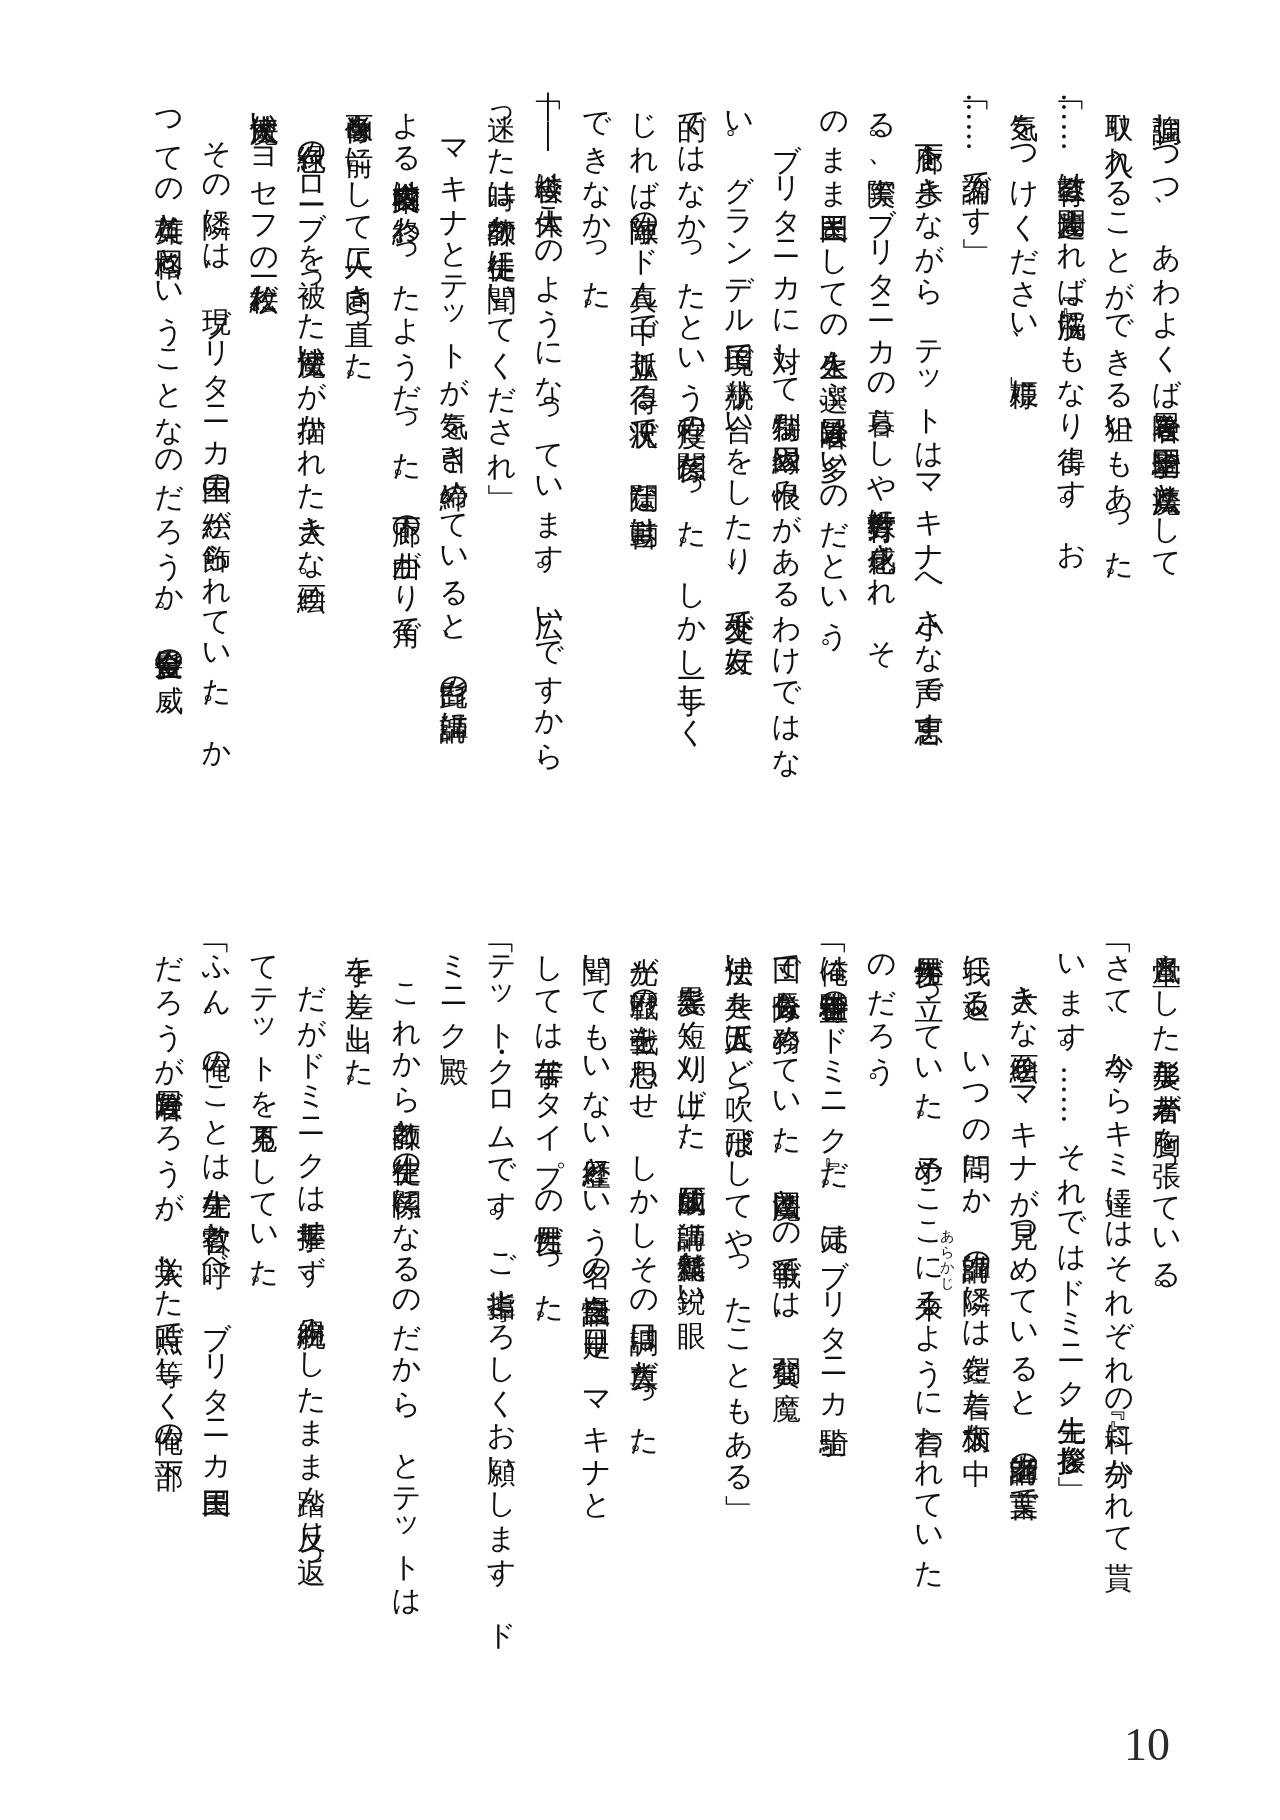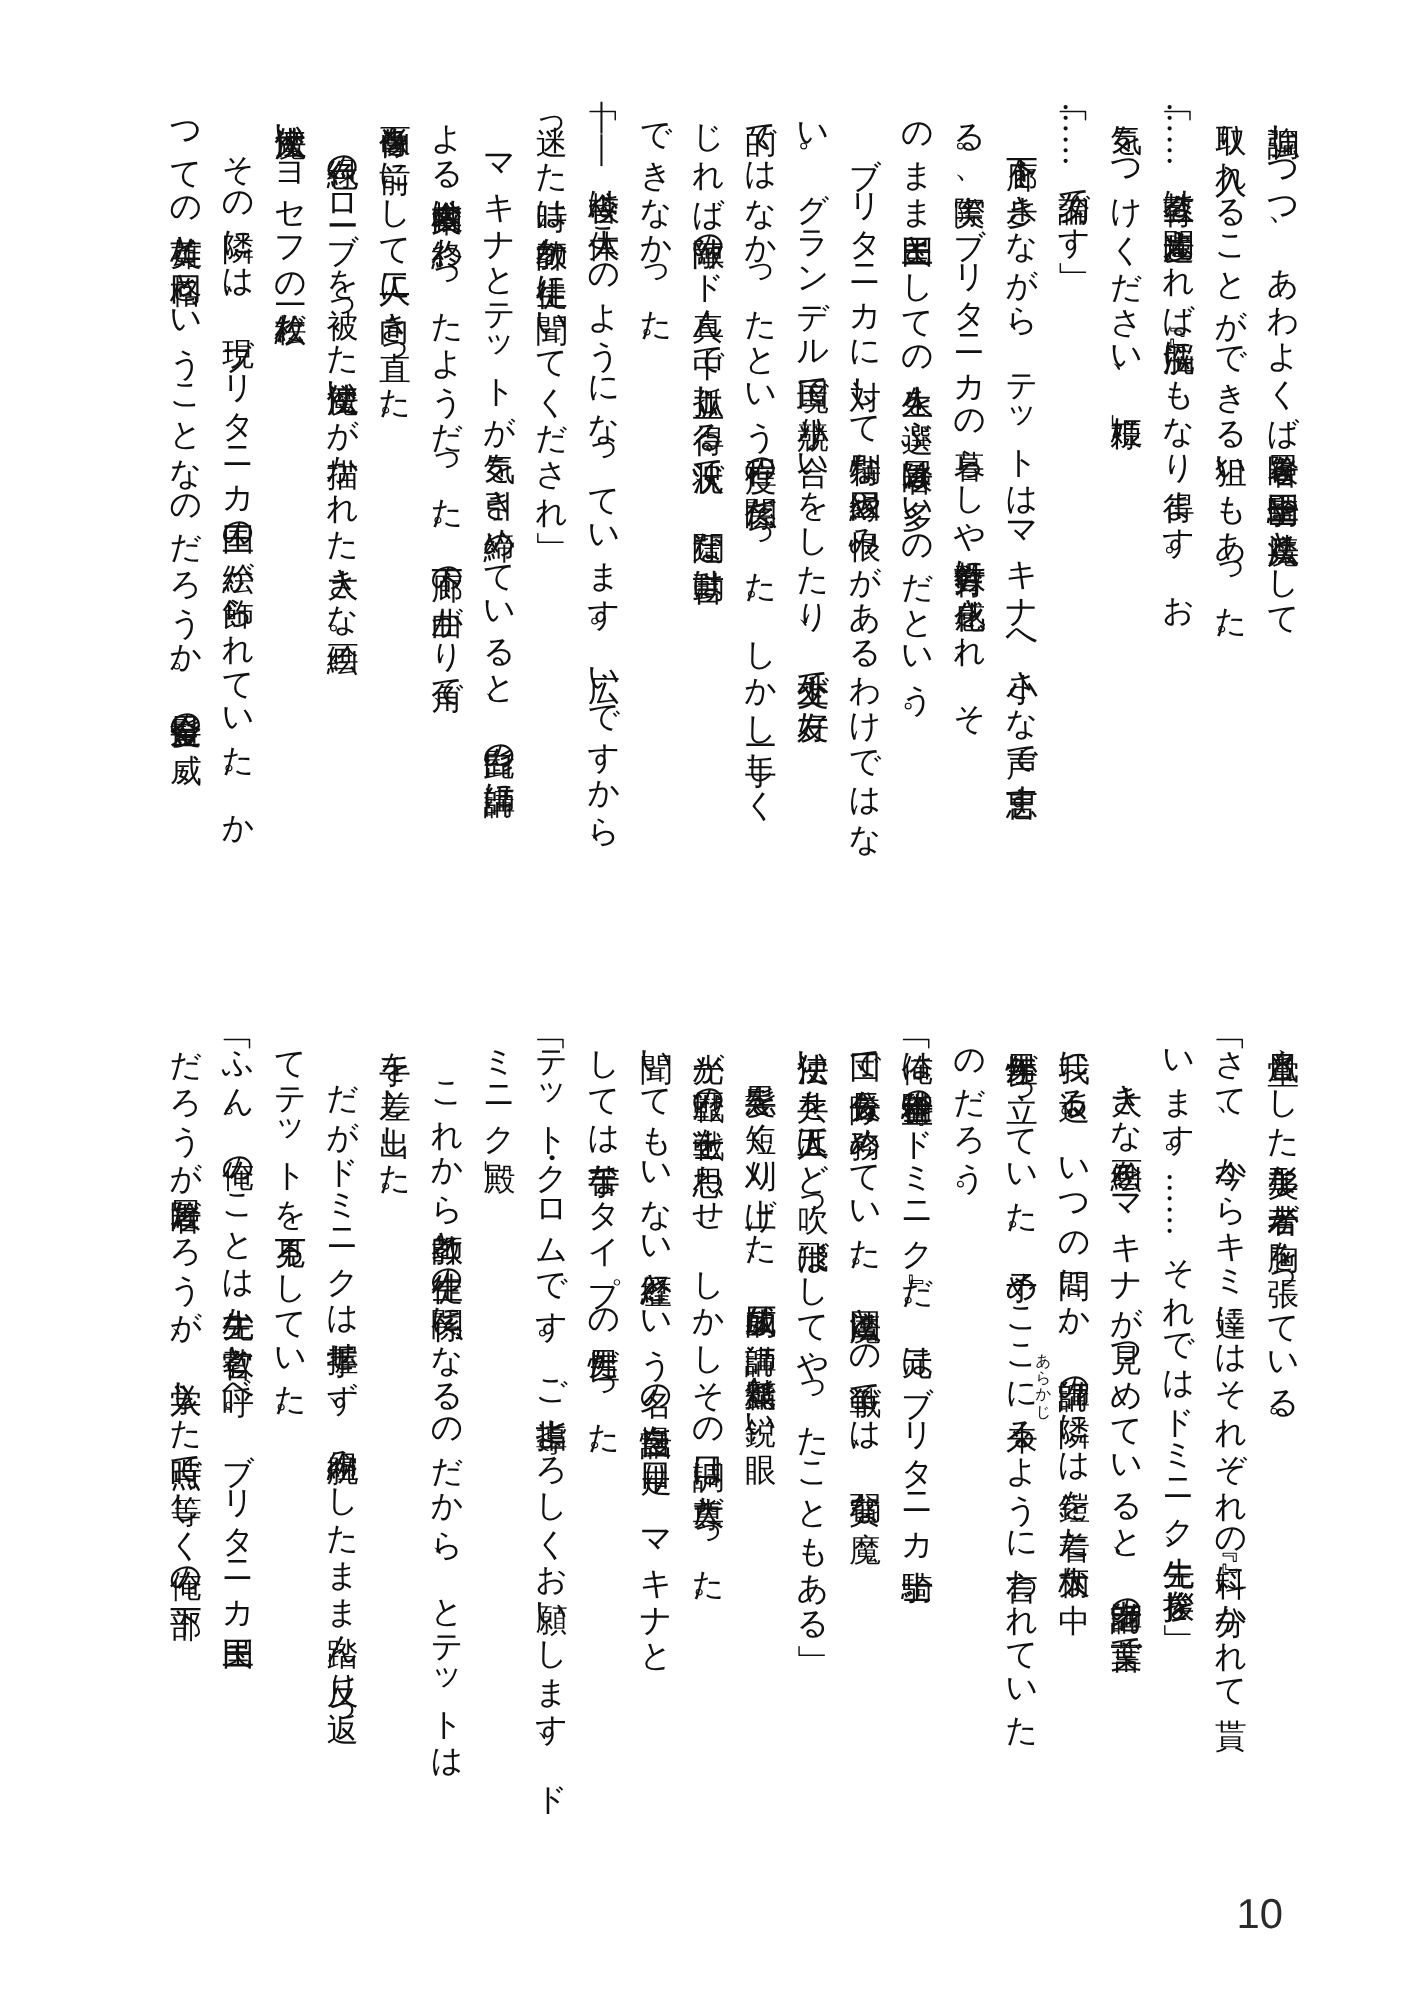--- a/index.html
+++ b/index.html
@@ -41,22 +41,22 @@
     text-orientation: mixed;
     font-size: 14px;
     line-height: 14px;
     letter-spacing: 0;
     color: #111111;
   }
   .page-number {
     position: absolute;
     left: 1124px;
     top: 1722px;
-    font-family: Liberation Sans, sans-serif;
-    font-size: 38px;
+    font-family: Liberation Serif, serif;
+    font-size: 46px;
     line-height: 1;
     color: #2b2b2b;
   }
 </style>
 </head>
 <body>
 
 <div class="page">
   <div class="band band-top">
       <div class="col">強調しつつ、あわよくば冒険者を王国騎士や魔法兵として</div>

